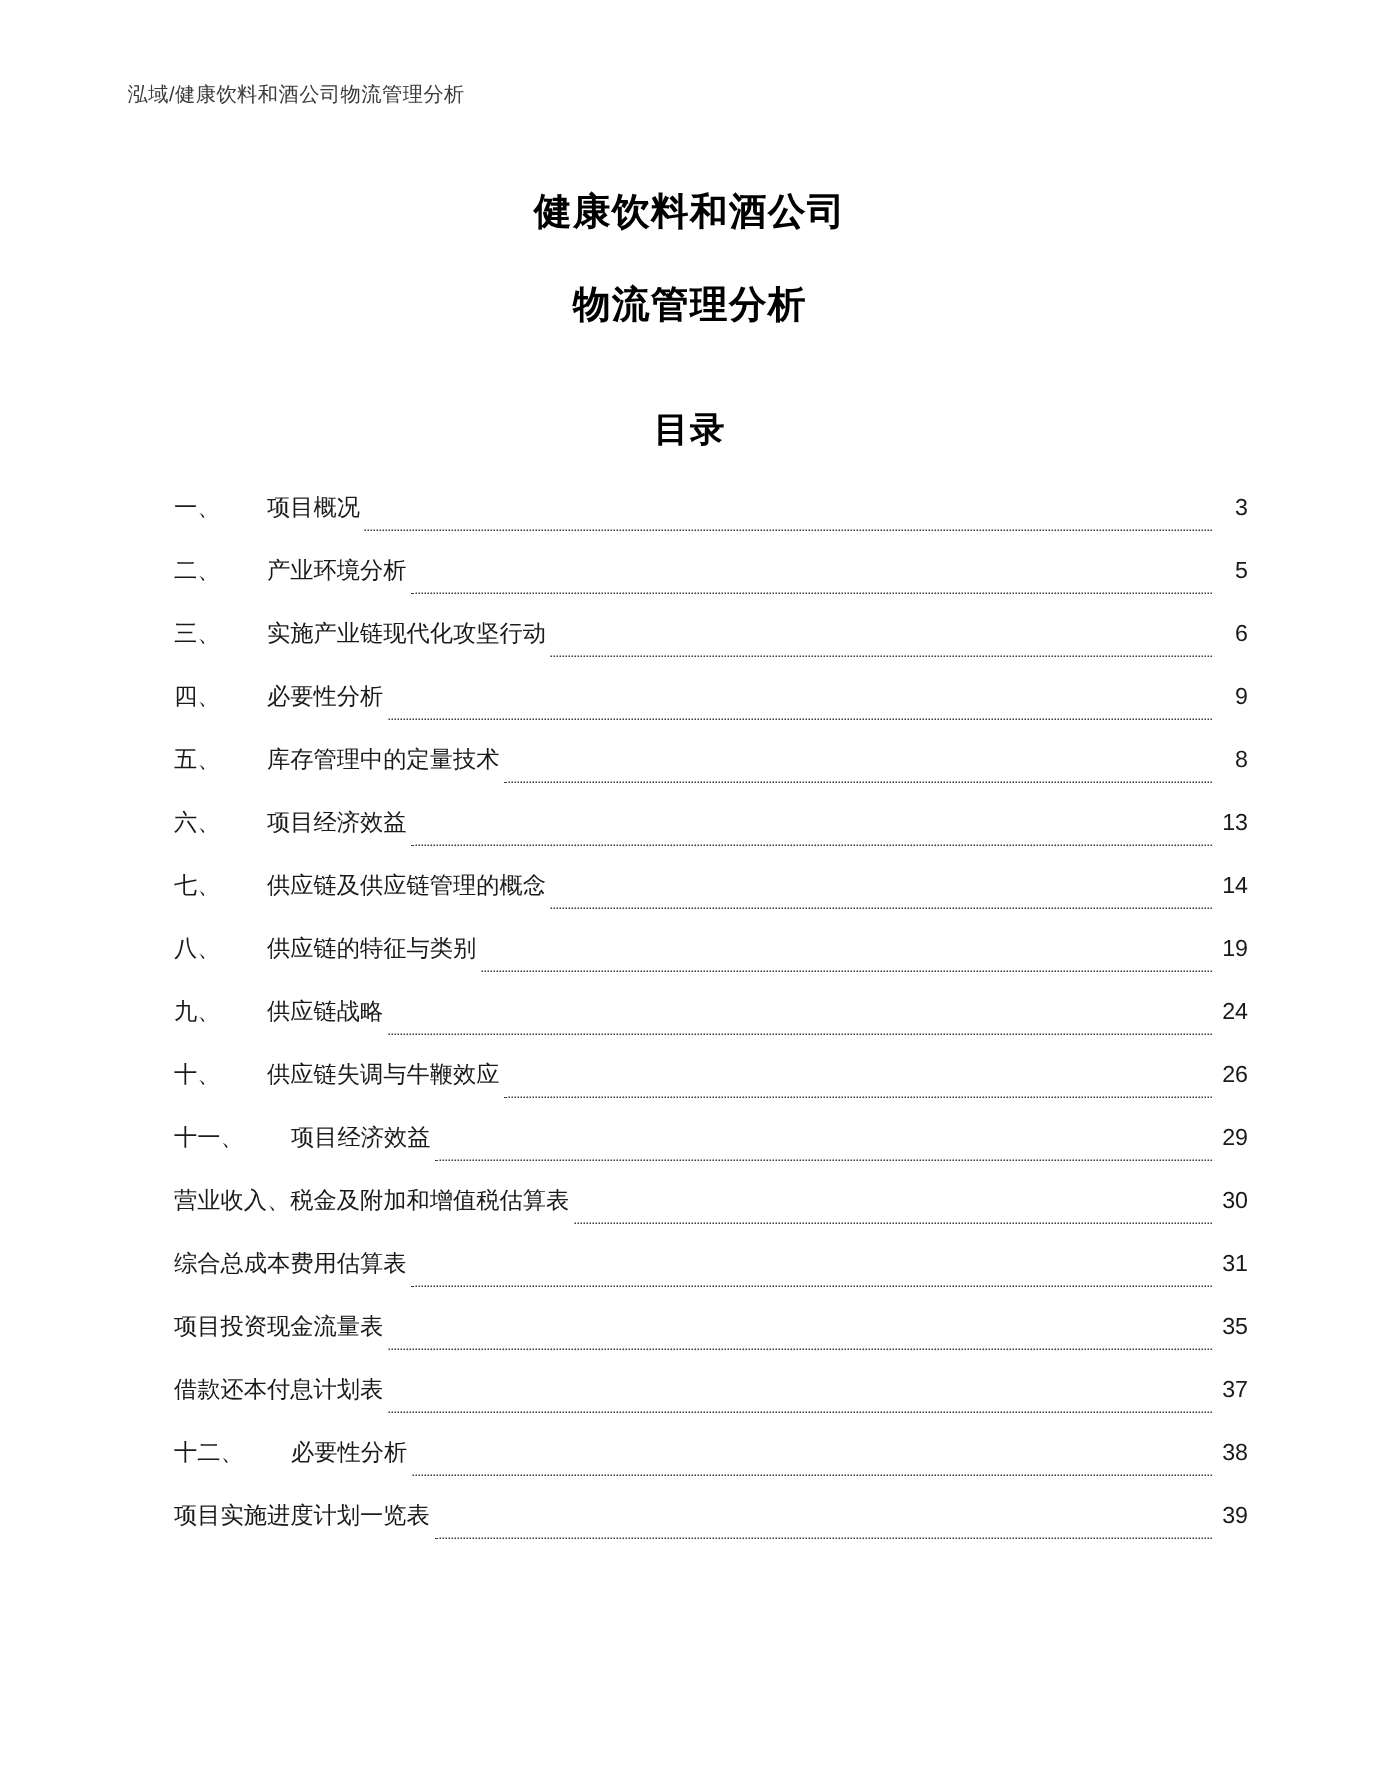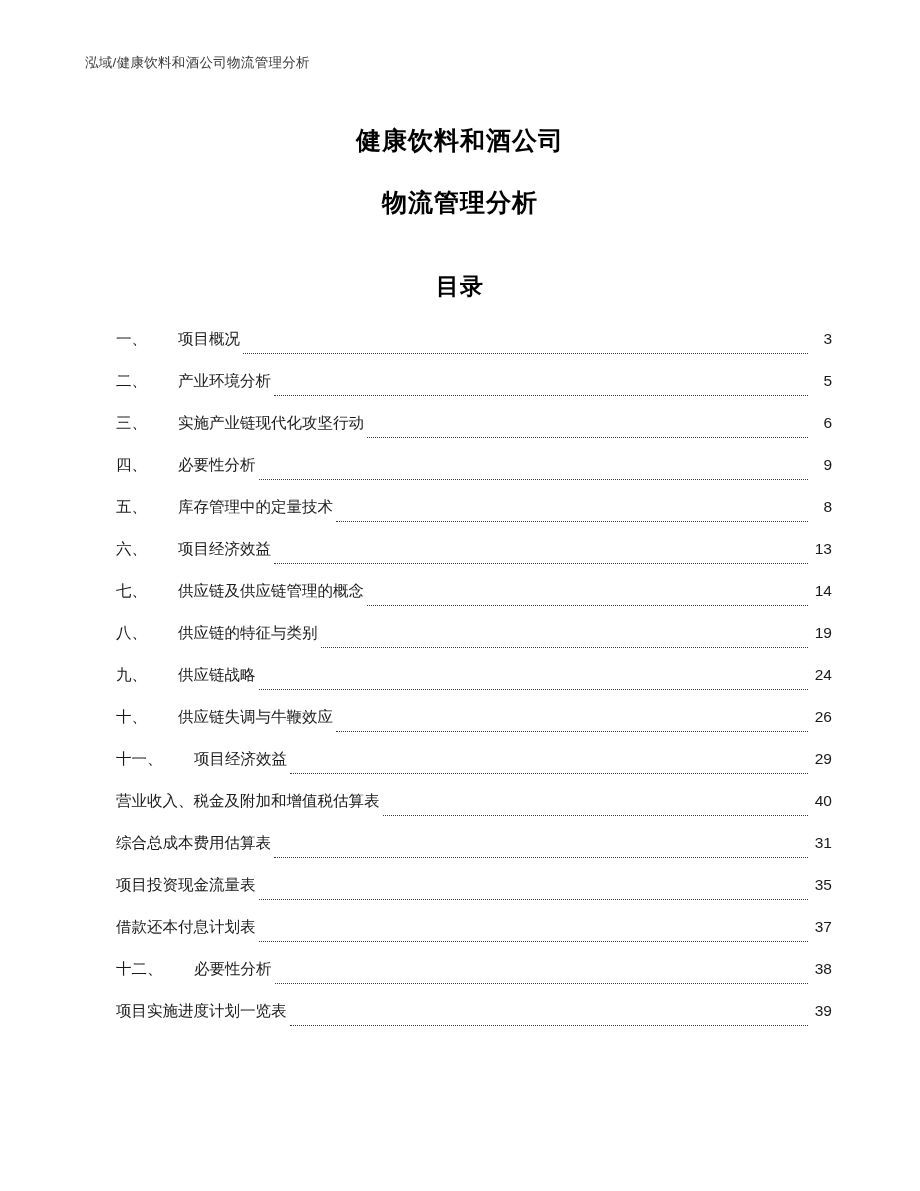--- a/index.html
+++ b/index.html
@@ -174,21 +174,21 @@
       <div class="toc-row">
         <span class="toc-num-col wide">十一、</span>
         <span class="toc-label">项目经济效益</span>
         <span class="toc-dots"></span>
         <span class="toc-page">29</span>
       </div>
       <div class="toc-row plain">
         <span class="toc-num-col"></span>
         <span class="toc-label">营业收入、税金及附加和增值税估算表</span>
         <span class="toc-dots"></span>
-        <span class="toc-page">40</span>
+        <span class="toc-page">30</span>
       </div>
       <div class="toc-row plain">
         <span class="toc-num-col"></span>
         <span class="toc-label">综合总成本费用估算表</span>
         <span class="toc-dots"></span>
         <span class="toc-page">31</span>
       </div>
       <div class="toc-row plain">
         <span class="toc-num-col"></span>
         <span class="toc-label">项目投资现金流量表</span>

